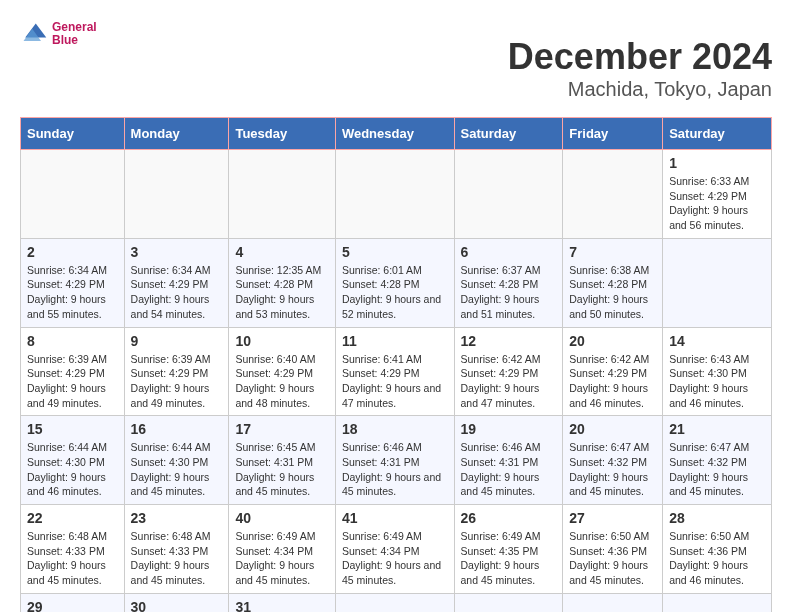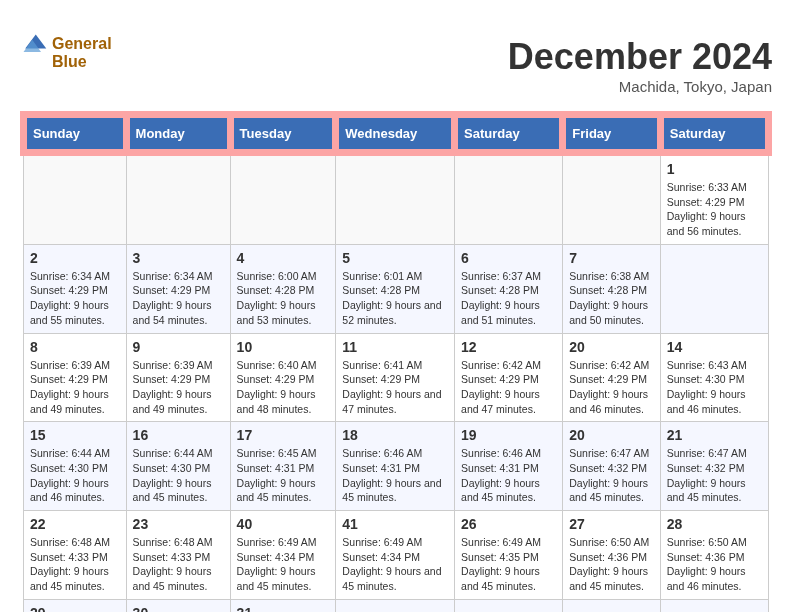--- a/index.html
+++ b/index.html
@@ -15,59 +15,58 @@
       justify-content: space-between;
       align-items: flex-start;
       margin-bottom: 16px;
     }
     .logo {
       display: flex;
       align-items: center;
       gap: 4px;
     }
     .logo-text {
-      font-size: 16px;
+      font-size: 12px;
       font-weight: bold;
-      color: #a16207;
+      color: #be185d;
       line-height: 1.1;
-      margin-top: 15px;
     }
     .logo-text span {
       display: block;
     }
     .logo-icon {
       width: 28px;
       height: 28px;
     }
     .title-area {
       text-align: right;
       margin-top: 16px;
     }
     .month-title {
       font-size: 36px;
       font-weight: bold;
       color: #333;
     }
     .location-title {
-      font-size: 15px;
+      font-size: 20px;
       color: #555;
     }
     table {
       width: 100%;
       border-collapse: collapse;
       font-size: 11px;
     }
     thead tr th {
       background-color: #3a6db5;
       color: #fff;
       padding: 8px 6px;
       text-align: left;
       font-size: 13px;
       font-weight: bold;
-      border: 7px solid #fca5a5;
+      border: 1px solid #fca5a5;
     }
     tbody tr td {
       border: 1px solid #ccc;
       vertical-align: top;
       padding: 5px 6px;
       min-height: 80px;
       height: 80px;
       color: #333;
       background: #fff;
     }
@@ -152,21 +151,21 @@
         <span class="day-num">3</span>
         <div class="cell-info">
           <span>Sunrise: 6:34 AM</span><br>
           <span>Sunset: 4:29 PM</span><br>
           <span>Daylight: 9 hours and 54 minutes.</span>
         </div>
       </td>
         <td>
         <span class="day-num">4</span>
         <div class="cell-info">
-          <span>Sunrise: 6:00 AM</span><br>
+          <span>Sunrise: 12:35 AM</span><br>
           <span>Sunset: 4:28 PM</span><br>
           <span>Daylight: 9 hours and 53 minutes.</span>
         </div>
       </td>
         <td>
         <span class="day-num">5</span>
         <div class="cell-info">
           <span>Sunrise: 6:01 AM</span><br>
           <span>Sunset: 4:28 PM</span><br>
           <span>Daylight: 9 hours and 52 minutes.</span>

